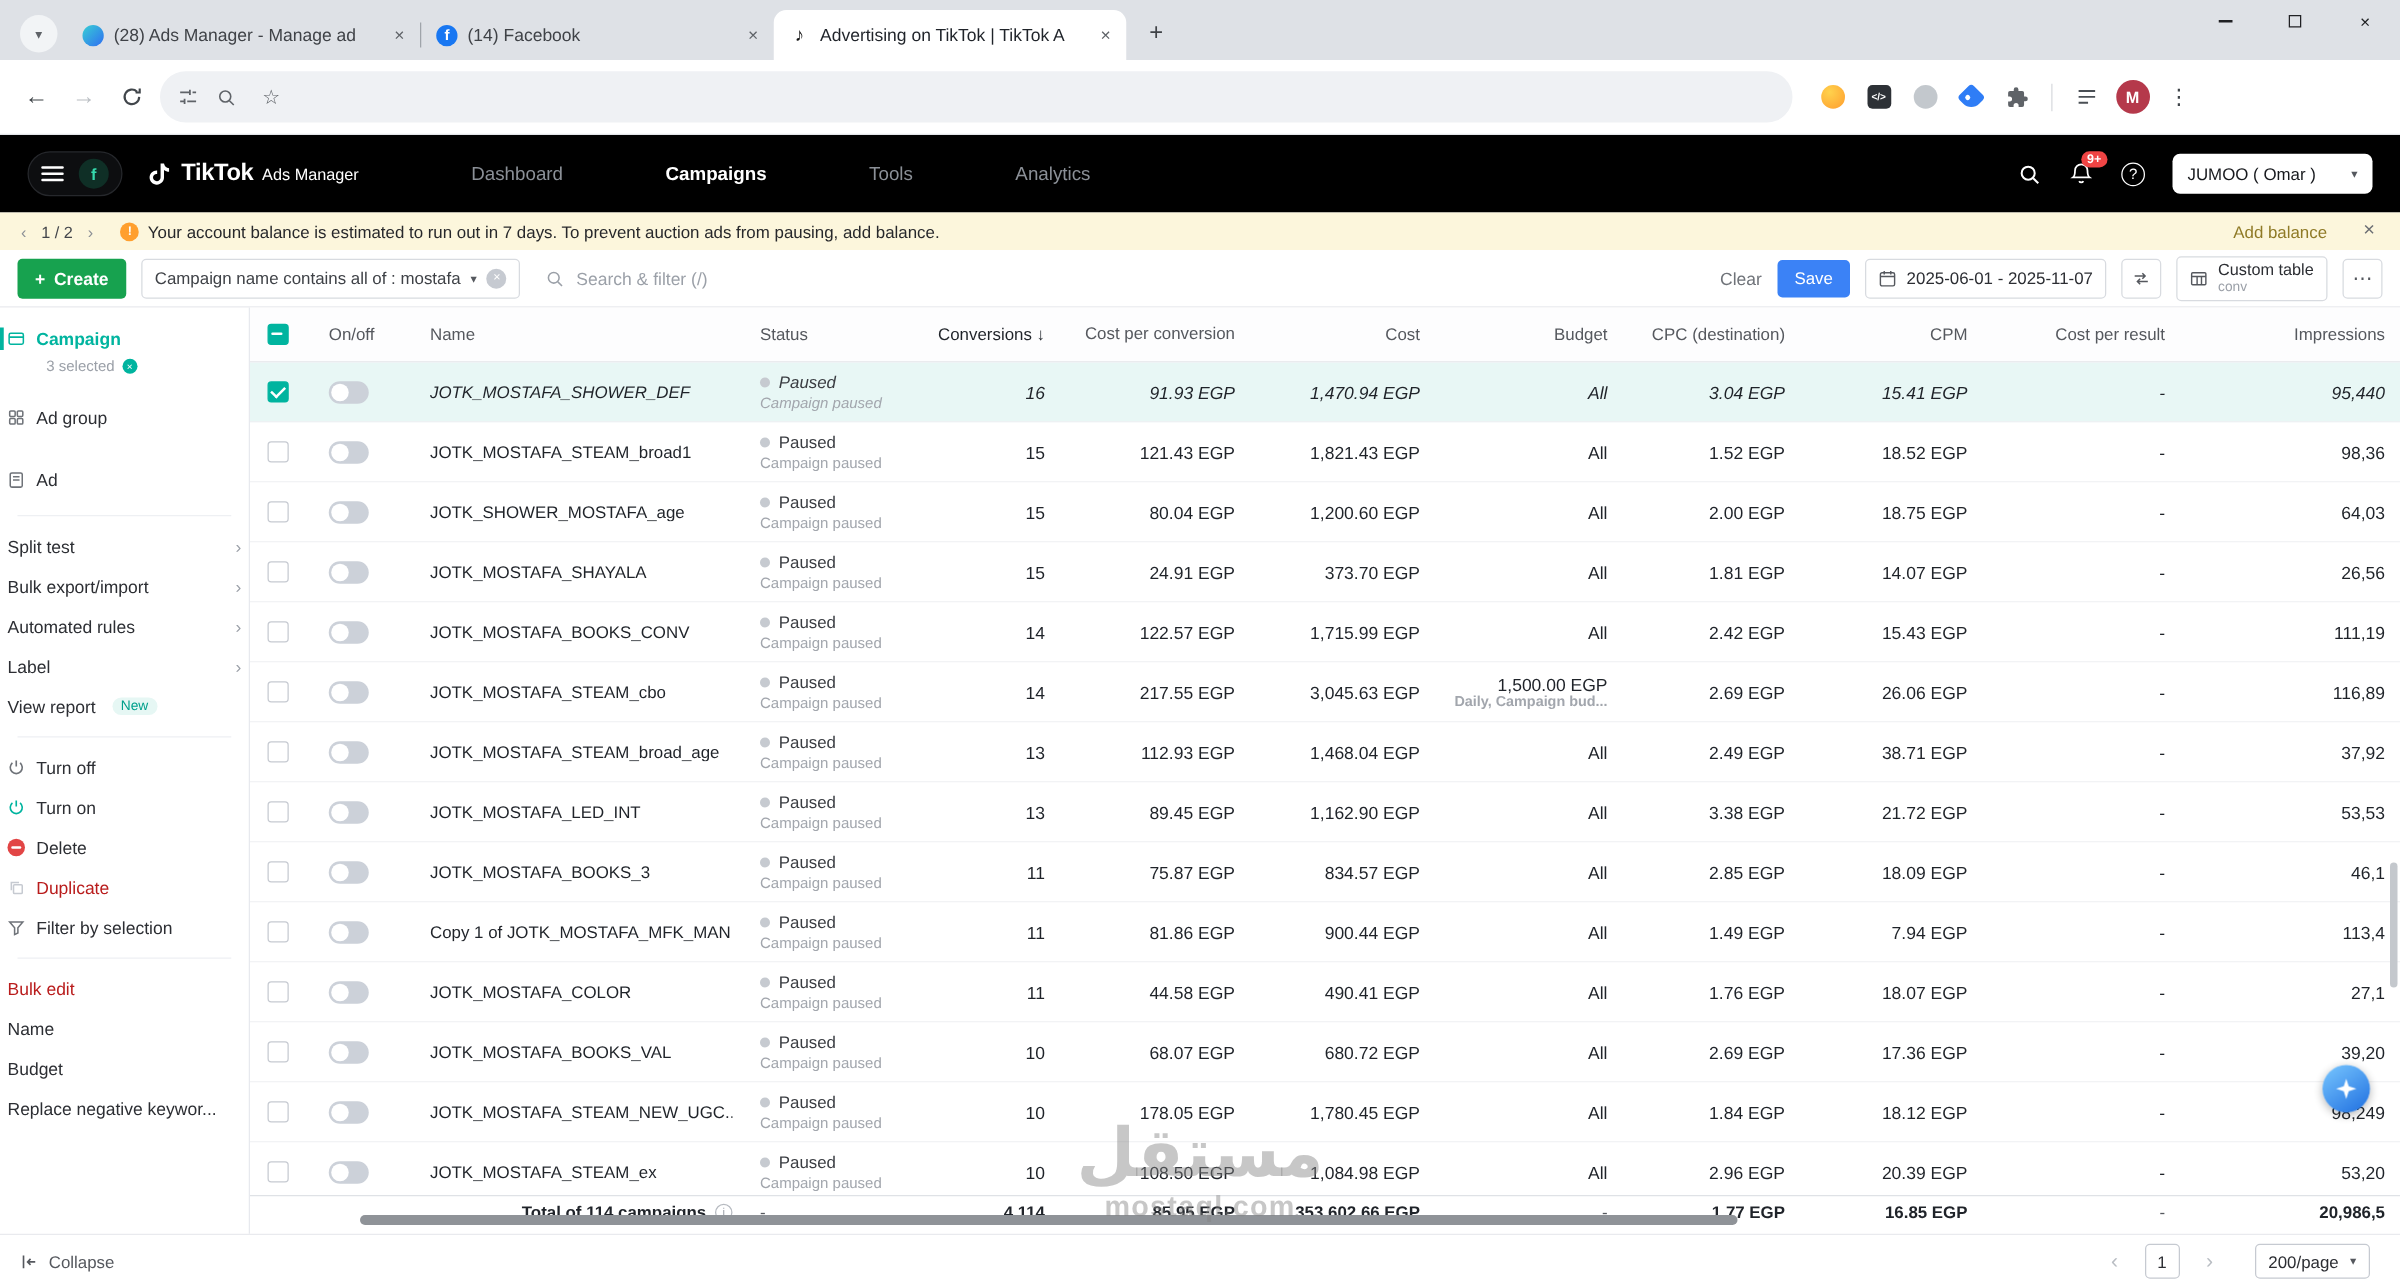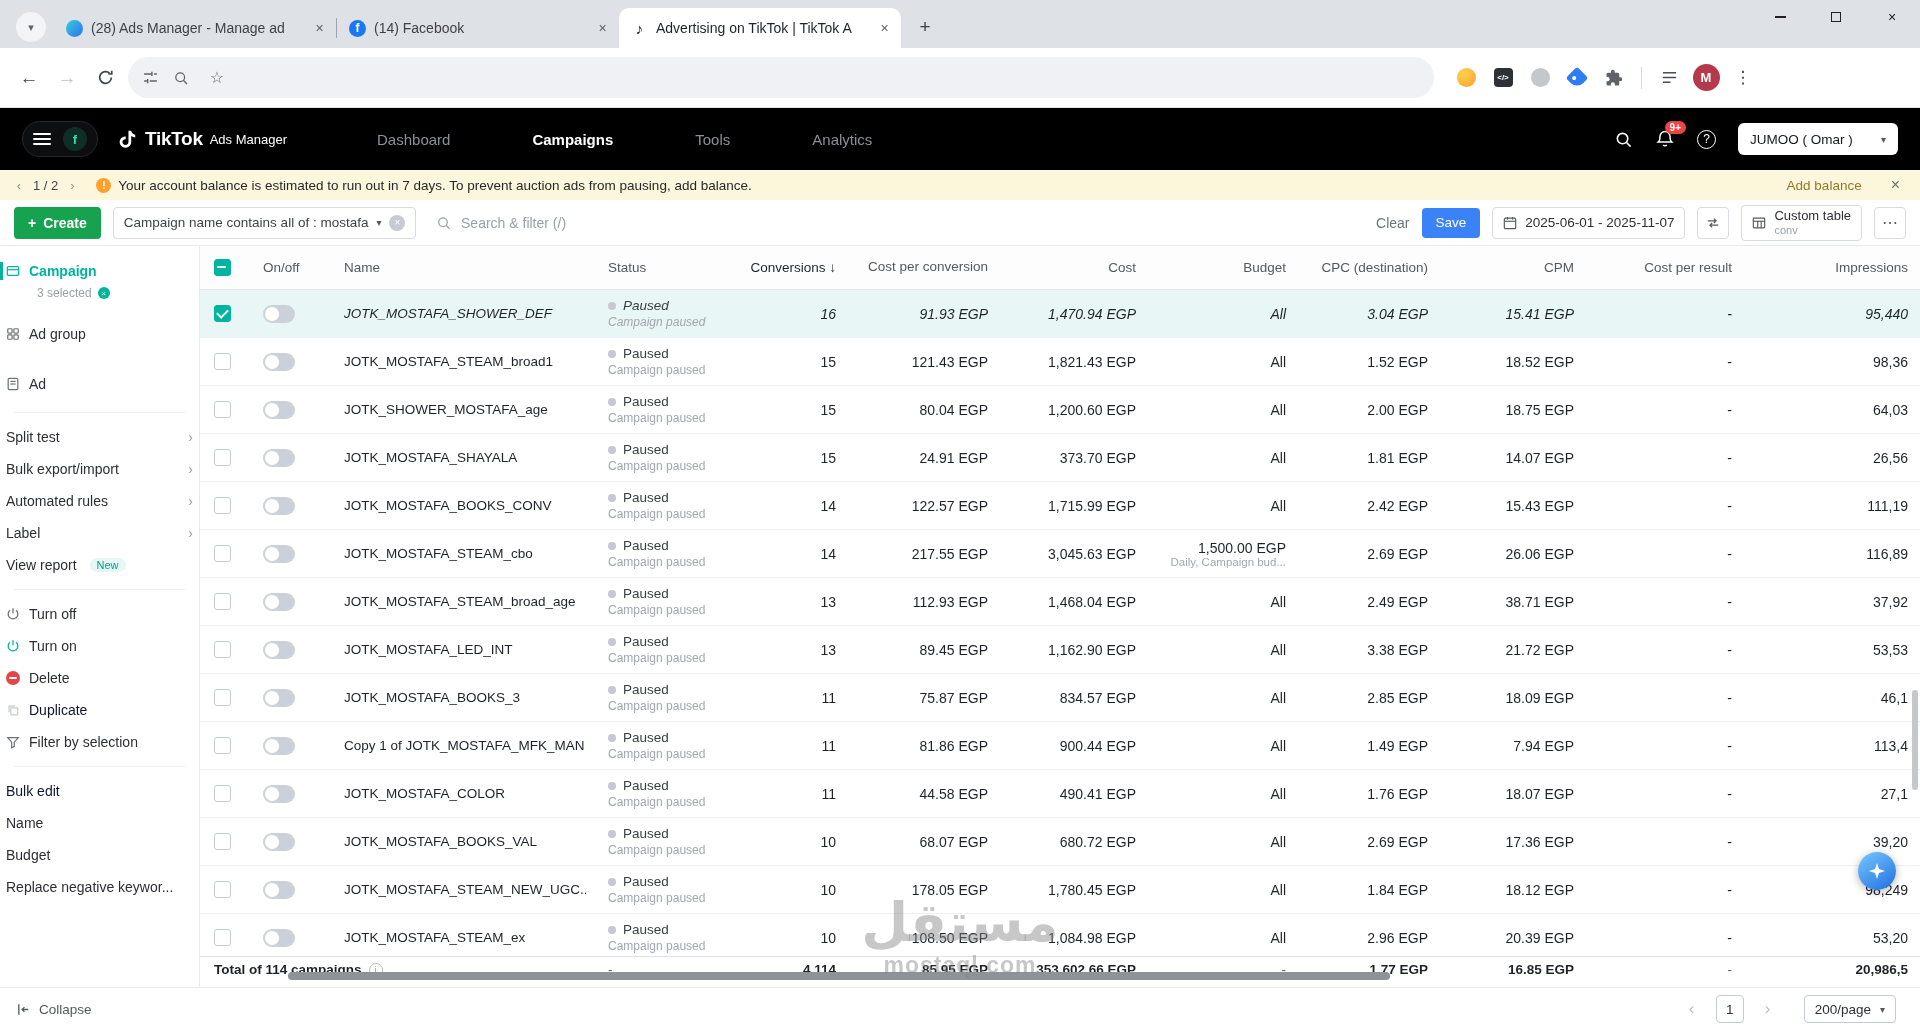--- a/index.html
+++ b/index.html
@@ -89,21 +89,21 @@
 .ct-l2{font-size:11px;color:#9ba0a8;line-height:1.15;}
 
 
 .content{height:741px;display:flex;flex:none;}
 .sidebar{width:200px;border-right:1px solid #e7e9ee;padding-top:12px;position:relative;flex:none;overflow:hidden;}
 .side-item{height:32px;display:flex;align-items:center;gap:9px;padding:0 6px;font-size:14px;color:#2c2e33;position:relative;white-space:nowrap;}
 .side-item .sicon{color:#6f7379;}
 .side-item.active{color:var(--teal);font-weight:700;}
 .side-item.active .sicon{color:var(--teal);}
 .side-item.active::before{content:"";position:absolute;left:0;top:4px;bottom:4px;width:3px;background:var(--teal);}
-.side-item.disabled{color:#0f172a;}
+.side-item.disabled{color:#b91c1c;}
 .side-item.disabled .sicon{color:#c6cad1;}
 .schev{margin-left:auto;color:#9ba0a8;font-size:14px;}
 .side-sub{padding:0 14px 0 37px;font-size:12px;color:#9ba0a8;display:flex;align-items:center;gap:6px;height:18px;}
 .clear-sel{width:12px;height:12px;border-radius:50%;background:var(--teal);color:#fff;font-size:8px;display:flex;align-items:center;justify-content:center;}
 .side-divider{height:1px;background:#eef0f3;margin:8px 14px;}
 .new-badge{background:#e6f7f4;color:#00a08c;font-size:11px;padding:1px 7px;border-radius:9px;margin-left:4px;}
 .del-ic{width:14px;height:14px;border-radius:50%;background:var(--red);position:relative;}
 .del-ic::after{content:"";position:absolute;left:3px;top:6px;width:8px;height:2px;background:#fff;border-radius:1px;}
 .mt10{margin-top:10px;}.mt12{margin-top:12px;}
 .h40{height:40px;}
@@ -121,30 +121,30 @@
 .sort-col{color:#1f2329;}
 .tbody{height:666px;overflow:hidden;flex:none;}
 .trow{height:48px;border-bottom:1px solid #eef0f2;font-size:14px;background:#fff;}
 .trow.selected{background:#e8f7f5;font-style:italic;}
 .c-center{display:flex;justify-content:center;}
 .c-name{padding-left:30px;white-space:nowrap;overflow:hidden;font-size:13.5px;color:#1f2329;}
 .c-status{padding-left:22px;}
 .st-line{display:flex;align-items:center;gap:7px;font-size:13.5px;color:#3a3d42;}
 .dot{width:8px;height:8px;border-radius:50%;background:#c6cad0;flex:none;}
 .st-sub{font-size:12px;color:#a2a6ad;margin-top:2px;}
-.b-sub{font-size:11.5px;color:#a2a6ad;font-weight:400;}
+.b-sub{font-size:11.5px;color:#a2a6ad;font-weight:700;}
 .cbx{width:17px;height:17px;border:1.5px solid #c6cad1;border-radius:3px;background:#fff;display:inline-block;position:relative;}
 .cbx.checked{background:var(--teal);border-color:var(--teal);}
 .cbx.checked::after{content:"";position:absolute;left:4.5px;top:1px;width:5px;height:9px;border:solid #fff;border-width:0 2px 2px 0;transform:rotate(45deg);}
 .cbx.indet{background:var(--teal);border-color:var(--teal);}
 .cbx.indet::after{content:"";position:absolute;left:2.5px;top:5.8px;width:9px;height:2.4px;background:#fff;border-radius:1px;}
 .toggle{width:32px;height:18px;border-radius:9px;background:#ccd1d9;position:relative;display:inline-block;}
 .toggle::after{content:"";position:absolute;left:2px;top:2px;width:14px;height:14px;border-radius:50%;background:#fff;}
 .totalrow{height:26px;border-top:1px solid #dfe2e6;font-size:13.5px;font-weight:700;background:#fff;position:relative;flex:none;}
-.total-label{grid-column:1/4;display:flex;align-items:center;gap:7px;padding-left:14px;}
+.total-label{grid-column:1/4;display:flex;align-items:center;gap:7px;padding-left:14px;justify-content:flex-end;}
 .info-circ{width:14px;height:14px;border-radius:50%;border:1px solid #b6bac0;color:#9ba0a8;font-size:9px;font-weight:400;display:flex;align-items:center;justify-content:center;}
 .muted{font-weight:400;color:#55585e;}
 .t-status{padding-left:22px;font-weight:400;color:#55585e;}
 .hscroll{position:absolute;left:88px;bottom:7px;width:1102px;height:8px;border-radius:4px;background:#8f9398;z-index:5;}
 .vscroll{position:absolute;right:2px;top:444px;width:6px;height:100px;border-radius:3px;background:#c4c8cd;z-index:5;}
 
 
 .bottombar{height:43px;border-top:1px solid #e9eaee;display:flex;align-items:center;padding:0 24px 0 16px;flex:none;}
 .collapse{display:flex;align-items:center;gap:8px;color:#55585e;font-size:13.5px;}
 .pager{margin-left:auto;display:flex;align-items:center;gap:10px;}

